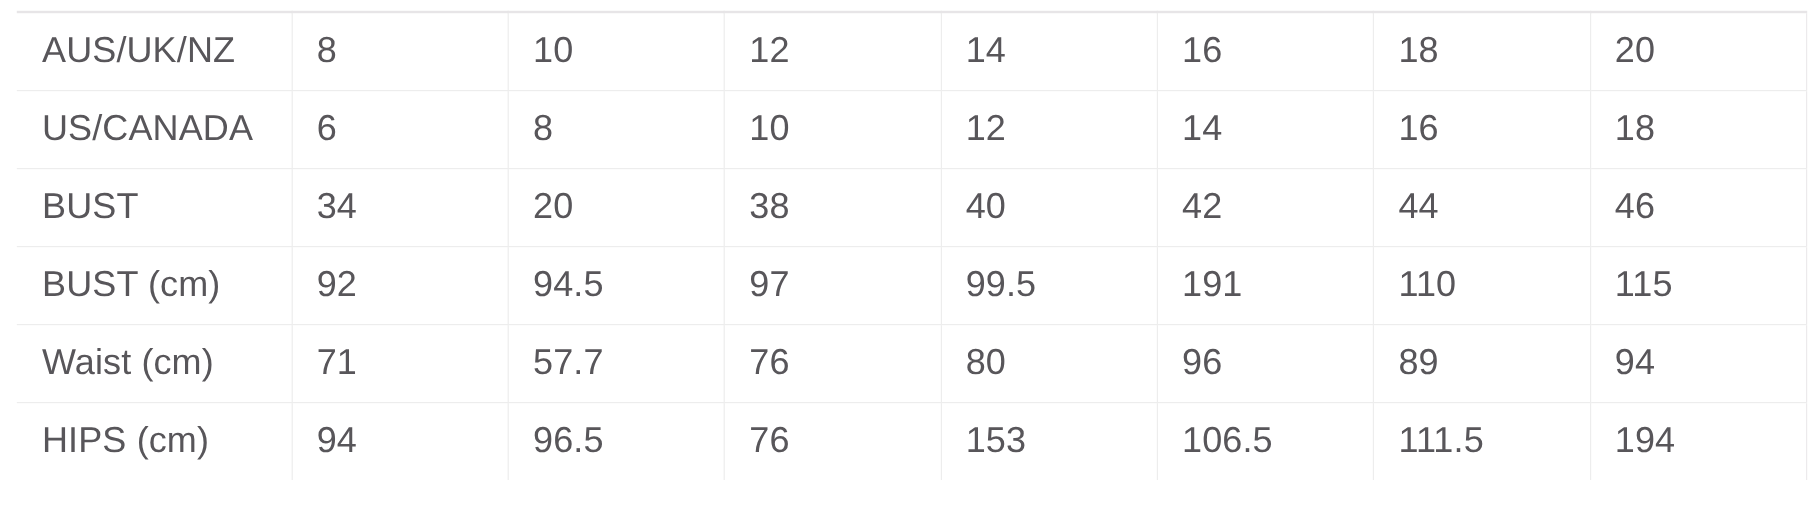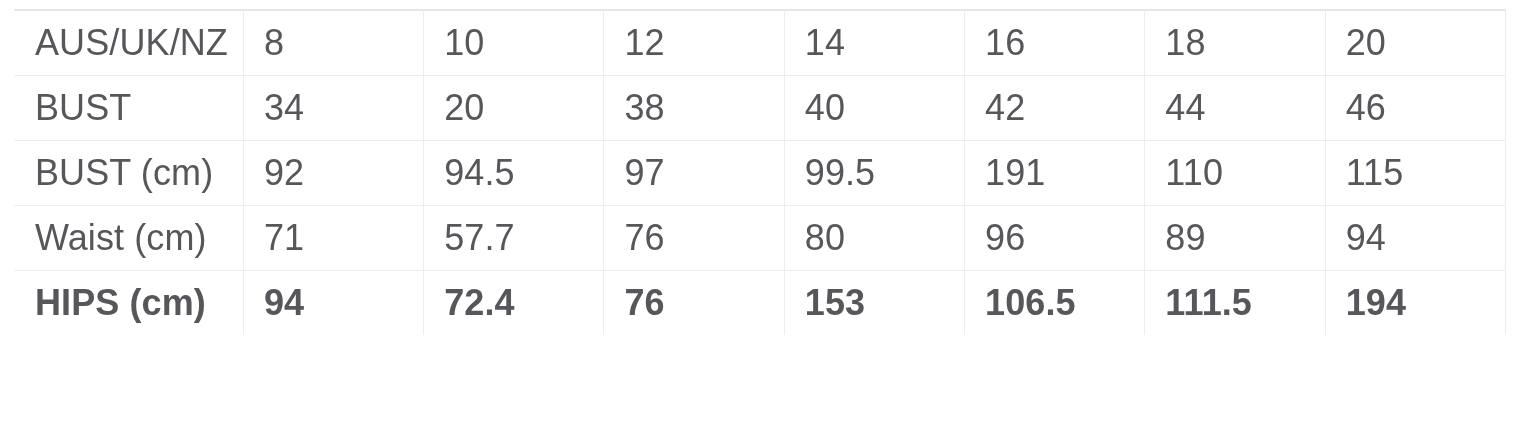--- a/index.html
+++ b/index.html
@@ -25,32 +25,31 @@
     table-layout: fixed;
     width: 1492px;
     border-top: 2px solid #e7e5e7;
     border-right: 1px solid #eceaec;
   }
   table.size-chart td {
     height: 65px;
     box-sizing: border-box;
     border-bottom: 1px solid #ededed;
     border-right: 1px solid #ededed;
-    font-size: 36px;
+    font-size: 30px;
     line-height: 1;
     color: #58565a;
     font-weight: 400;
     letter-spacing: 0.1px;
     vertical-align: middle;
     white-space: nowrap;
     overflow: hidden;
   }
   table.size-chart tr:last-child td {
     border-bottom: none;
-    font-weight: bold;
   }
   table.size-chart td.label-cell {
     width: 229px;
     padding-left: 21px;
   }
   table.size-chart td.value-cell {
     width: 180px;
     padding-left: 20px;
   }
   table.size-chart td.value-cell:last-child {
@@ -68,20 +67,30 @@
         <td class="label-cell">AUS/UK/NZ</td>
         <td class="value-cell">8</td>
         <td class="value-cell">10</td>
         <td class="value-cell">12</td>
         <td class="value-cell">14</td>
         <td class="value-cell">16</td>
         <td class="value-cell">18</td>
         <td class="value-cell">20</td>
       </tr>
 
+      <tr>
+        <td class="label-cell">US/CANADA</td>
+        <td class="value-cell">6</td>
+        <td class="value-cell">8</td>
+        <td class="value-cell">10</td>
+        <td class="value-cell">12</td>
+        <td class="value-cell">14</td>
+        <td class="value-cell">16</td>
+        <td class="value-cell">18</td>
+      </tr>
 
       <tr>
         <td class="label-cell">BUST</td>
         <td class="value-cell">34</td>
         <td class="value-cell">20</td>
         <td class="value-cell">38</td>
         <td class="value-cell">40</td>
         <td class="value-cell">42</td>
         <td class="value-cell">44</td>
         <td class="value-cell">46</td>
@@ -105,21 +114,21 @@
         <td class="value-cell">76</td>
         <td class="value-cell">80</td>
         <td class="value-cell">96</td>
         <td class="value-cell">89</td>
         <td class="value-cell">94</td>
       </tr>
 
       <tr>
         <td class="label-cell">HIPS (cm)</td>
         <td class="value-cell">94</td>
-        <td class="value-cell">72.4</td>
+        <td class="value-cell">96.5</td>
         <td class="value-cell">76</td>
         <td class="value-cell">153</td>
         <td class="value-cell">106.5</td>
         <td class="value-cell">111.5</td>
         <td class="value-cell">194</td>
       </tr>
 
     </tbody>
   </table>
 </div>

